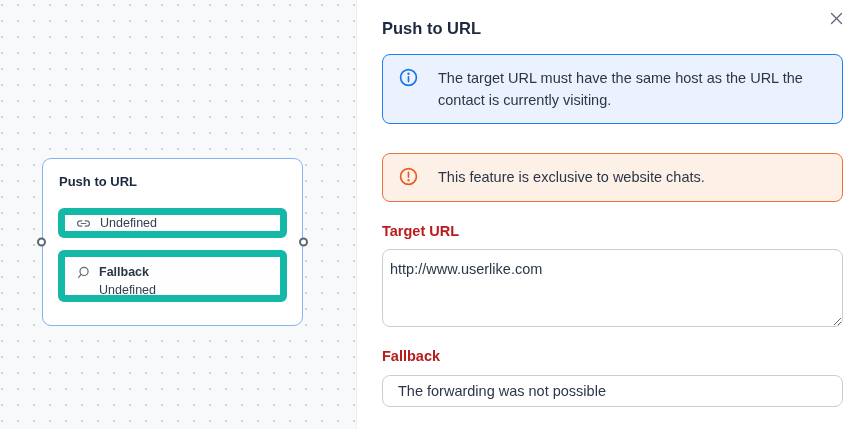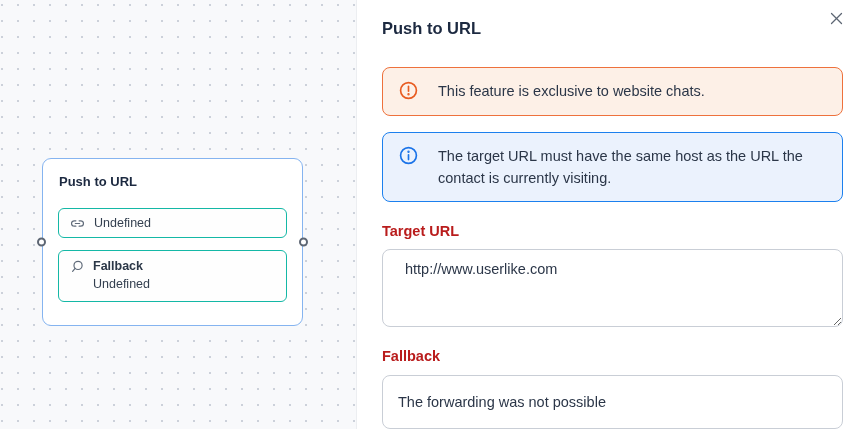--- a/index.html
+++ b/index.html
@@ -28,21 +28,21 @@
     border: 1.5px solid #85b4f0;
     border-radius: 9px;
     box-sizing: border-box;
   }
   .node-title {
     margin: 15px 16px 0 16px;
     font-size: 13px; font-weight: bold; color: #1c2940;
   }
   .node-item {
     margin: 0 15px;
-    border: 1px solid #14b8a6;
+    border: 7px solid #14b8a6;
     border-radius: 6px;
     background: #fefefe;
     box-sizing: border-box;
     color: #333f4f;
     font-size: 12.5px;
   }
   .node-item-1 {
     margin-top: 19px;
     height: 30px;
     display: flex; align-items: center; gap: 10px;
@@ -112,31 +112,31 @@
     margin-top: 22px;
     font-size: 14.5px; font-weight: bold; color: #b91c1c;
     line-height: 15px;
   }
   .target-textarea {
     display: block;
     margin-top: 10px;
     width: 100%; height: 78px;
     box-sizing: border-box;
     border: 1px solid #c9ced6; border-radius: 8px;
-    padding: 11px 22px;
+    padding: 11px 7px;
     font-family: "Liberation Sans", "DejaVu Sans", sans-serif;
     font-size: 14.5px; color: #2b3648;
     resize: vertical;
     outline: none;
     background: #ffffff;
   }
   .fallback-input {
     display: block;
     margin-top: 11px;
-    width: 100%; height: 54px;
+    width: 100%; height: 32px;
     box-sizing: border-box;
     border: 1px solid #c9ced6; border-radius: 8px;
     padding: 0 15px;
     font-family: "Liberation Sans", "DejaVu Sans", sans-serif;
     font-size: 14.5px; color: #2b3648;
     outline: none;
     background: #ffffff;
   }
 </style>
 </head>
@@ -182,42 +182,42 @@
       <span style="display:inline-flex">
         <svg width="15" height="15" viewBox="0 0 24 24" fill="none" stroke="currentColor" stroke-width="2" stroke-linecap="round">
           <line x1="4" y1="4" x2="20" y2="20"></line>
           <line x1="20" y1="4" x2="4" y2="20"></line>
         </svg>
       </span>
     </button>
 
     <h2 class="panel-title">Push to URL</h2>
 
+    <div class="alert alert-info">
+      <span class="alert-icon">
+        <svg width="19" height="19" viewBox="0 0 24 24" fill="none" stroke="currentColor" stroke-width="2.1" stroke-linecap="round">
+          <circle cx="12" cy="12" r="10"></circle>
+          <line x1="12" y1="11" x2="12" y2="17.2"></line>
+          <circle cx="12" cy="7.2" r="0.6" fill="currentColor" stroke-width="1.8"></circle>
+        </svg>
+      </span>
+      <span>The target URL must have the same host as the URL the contact is currently visiting.</span>
+    </div>
+
     <div class="alert alert-warning">
       <span class="alert-icon">
         <svg width="19" height="19" viewBox="0 0 24 24" fill="none" stroke="currentColor" stroke-width="2.1" stroke-linecap="round">
           <circle cx="12" cy="12" r="10"></circle>
           <line x1="12" y1="6.8" x2="12" y2="13"></line>
           <circle cx="12" cy="16.8" r="0.6" fill="currentColor" stroke-width="1.8"></circle>
         </svg>
       </span>
       <span>This feature is exclusive to website chats.</span>
     </div>
 
-    <div class="alert alert-info">
-      <span class="alert-icon">
-        <svg width="19" height="19" viewBox="0 0 24 24" fill="none" stroke="currentColor" stroke-width="2.1" stroke-linecap="round">
-          <circle cx="12" cy="12" r="10"></circle>
-          <line x1="12" y1="11" x2="12" y2="17.2"></line>
-          <circle cx="12" cy="7.2" r="0.6" fill="currentColor" stroke-width="1.8"></circle>
-        </svg>
-      </span>
-      <span>The target URL must have the same host as the URL the contact is currently visiting.</span>
-    </div>
-
     <label class="field-label">Target URL</label>
     <textarea class="target-textarea" spellcheck="false" style="">http://www.userlike.com</textarea>
 
     <label class="field-label">Fallback</label>
     <input class="fallback-input" type="text" spellcheck="false" value="The forwarding was not possible" style="">
   </div>
 
 </div>
 
 </body></html>

